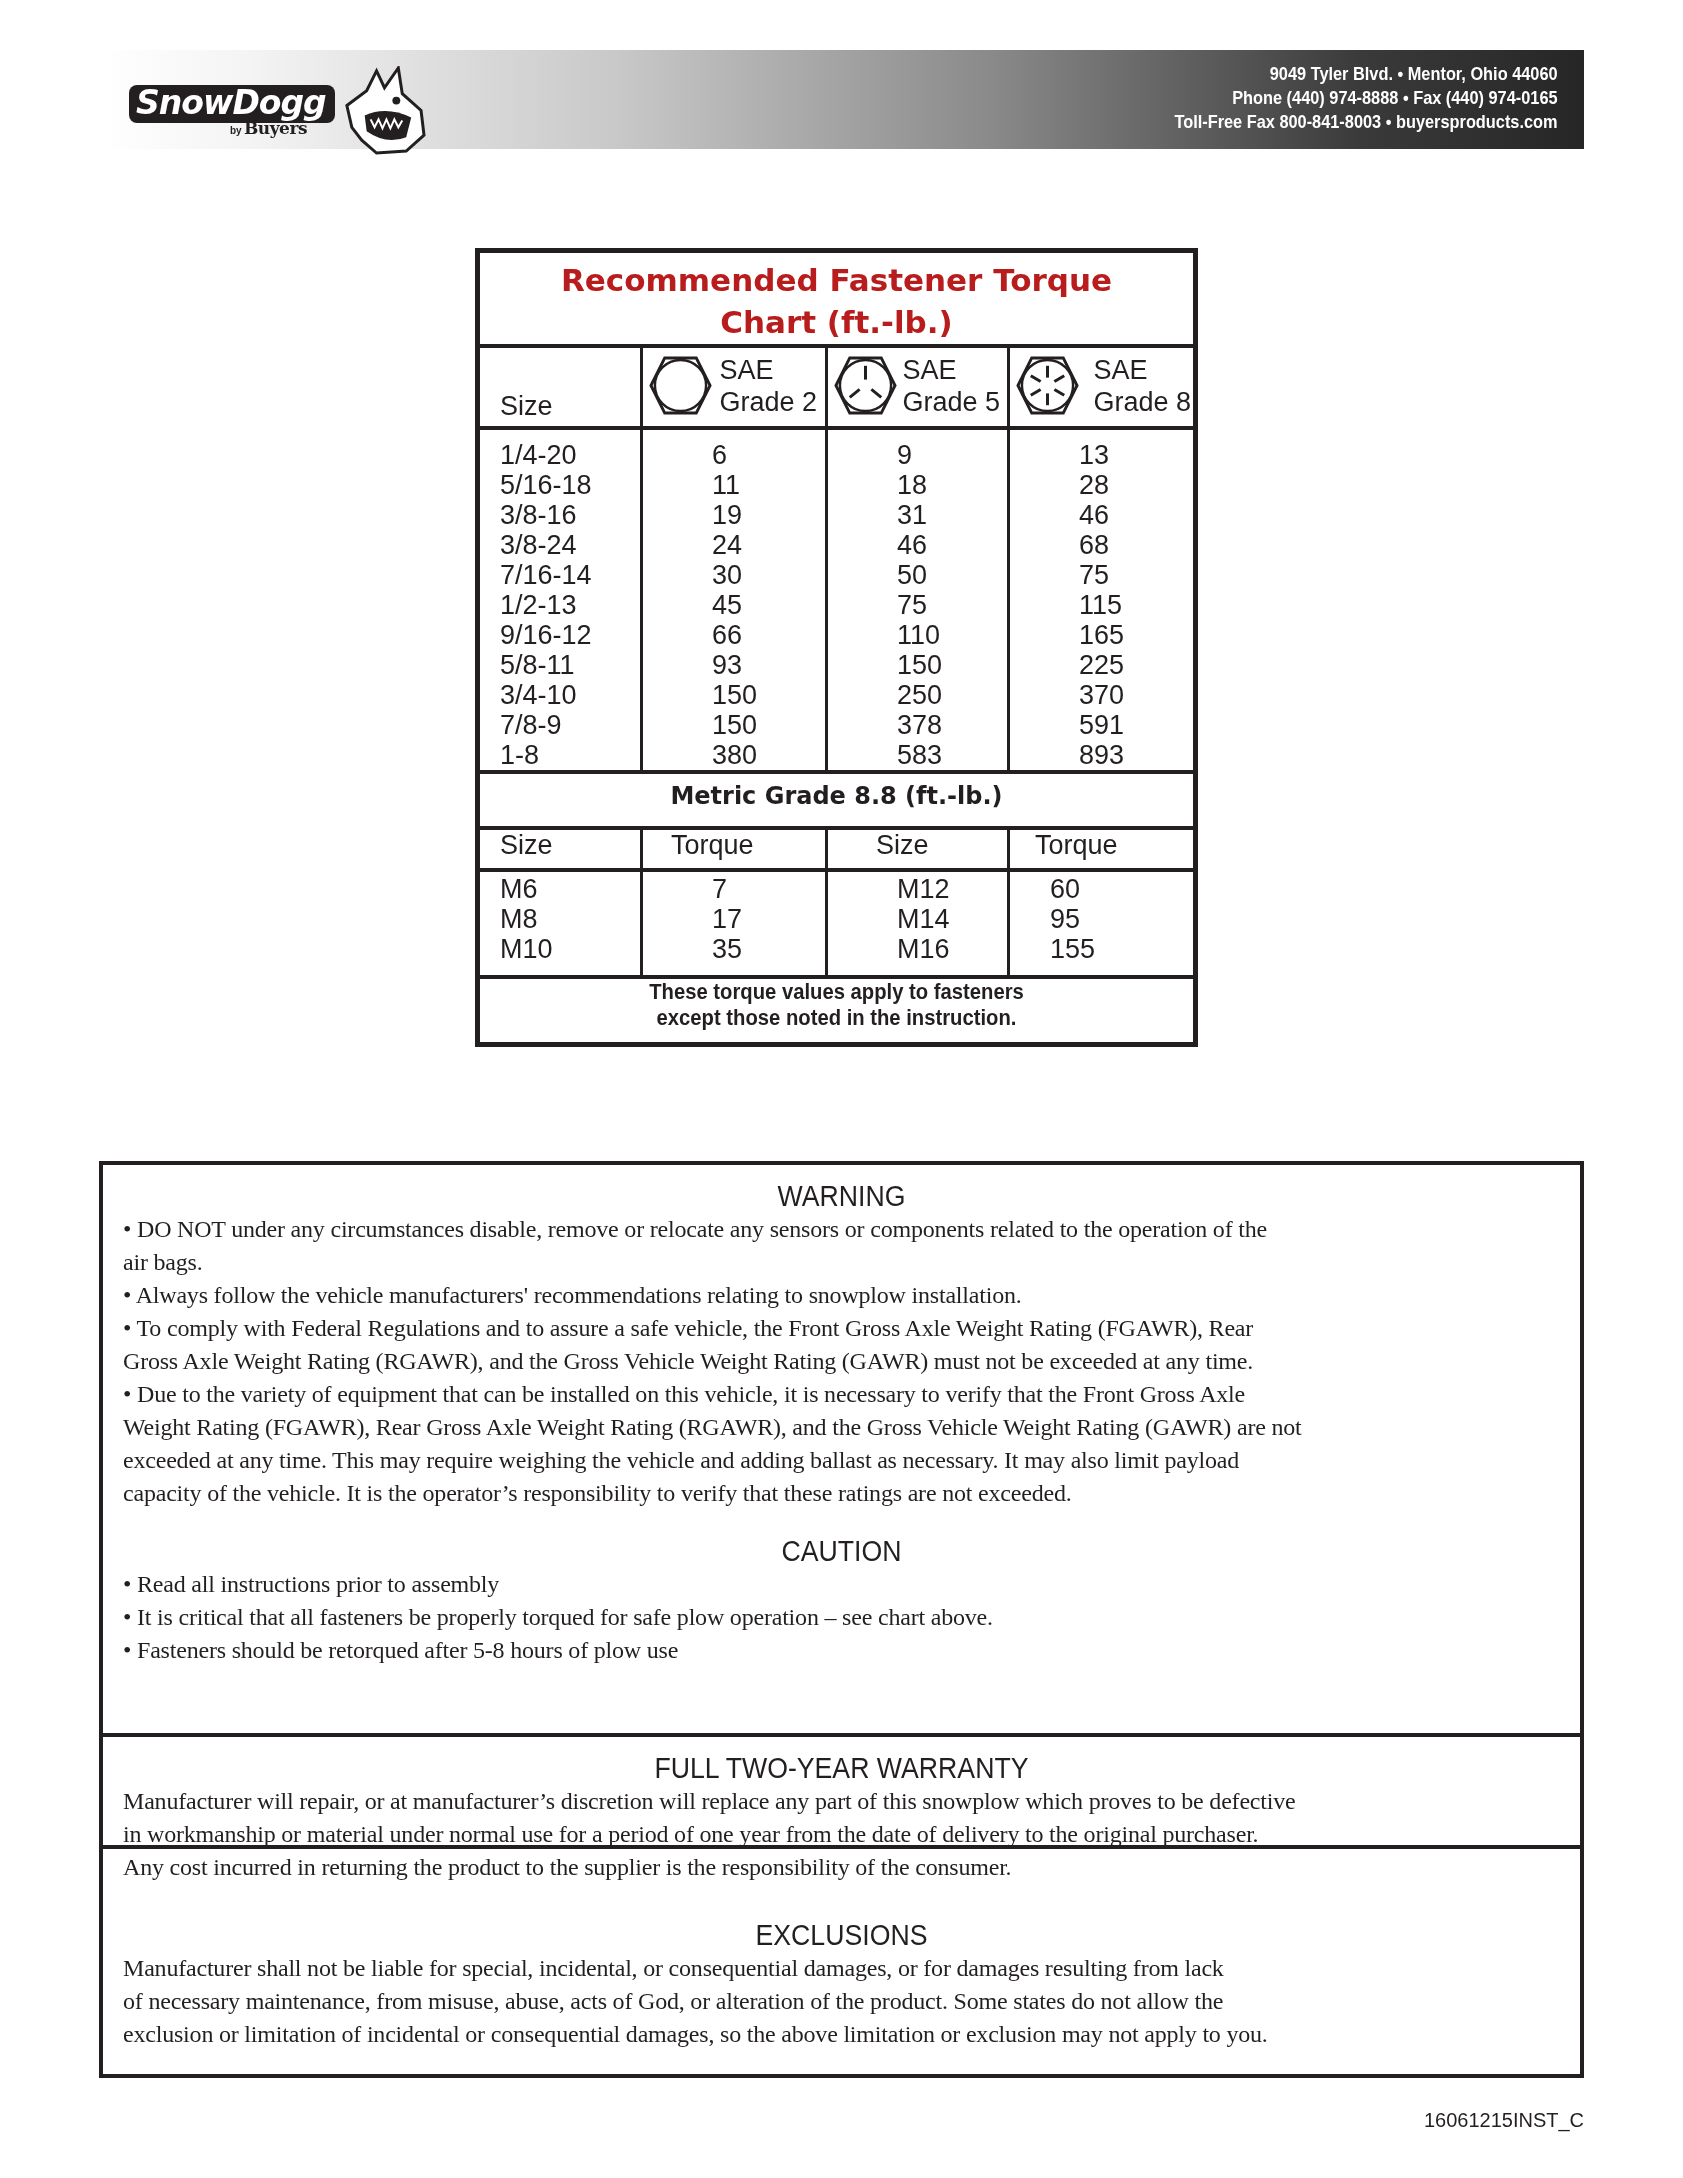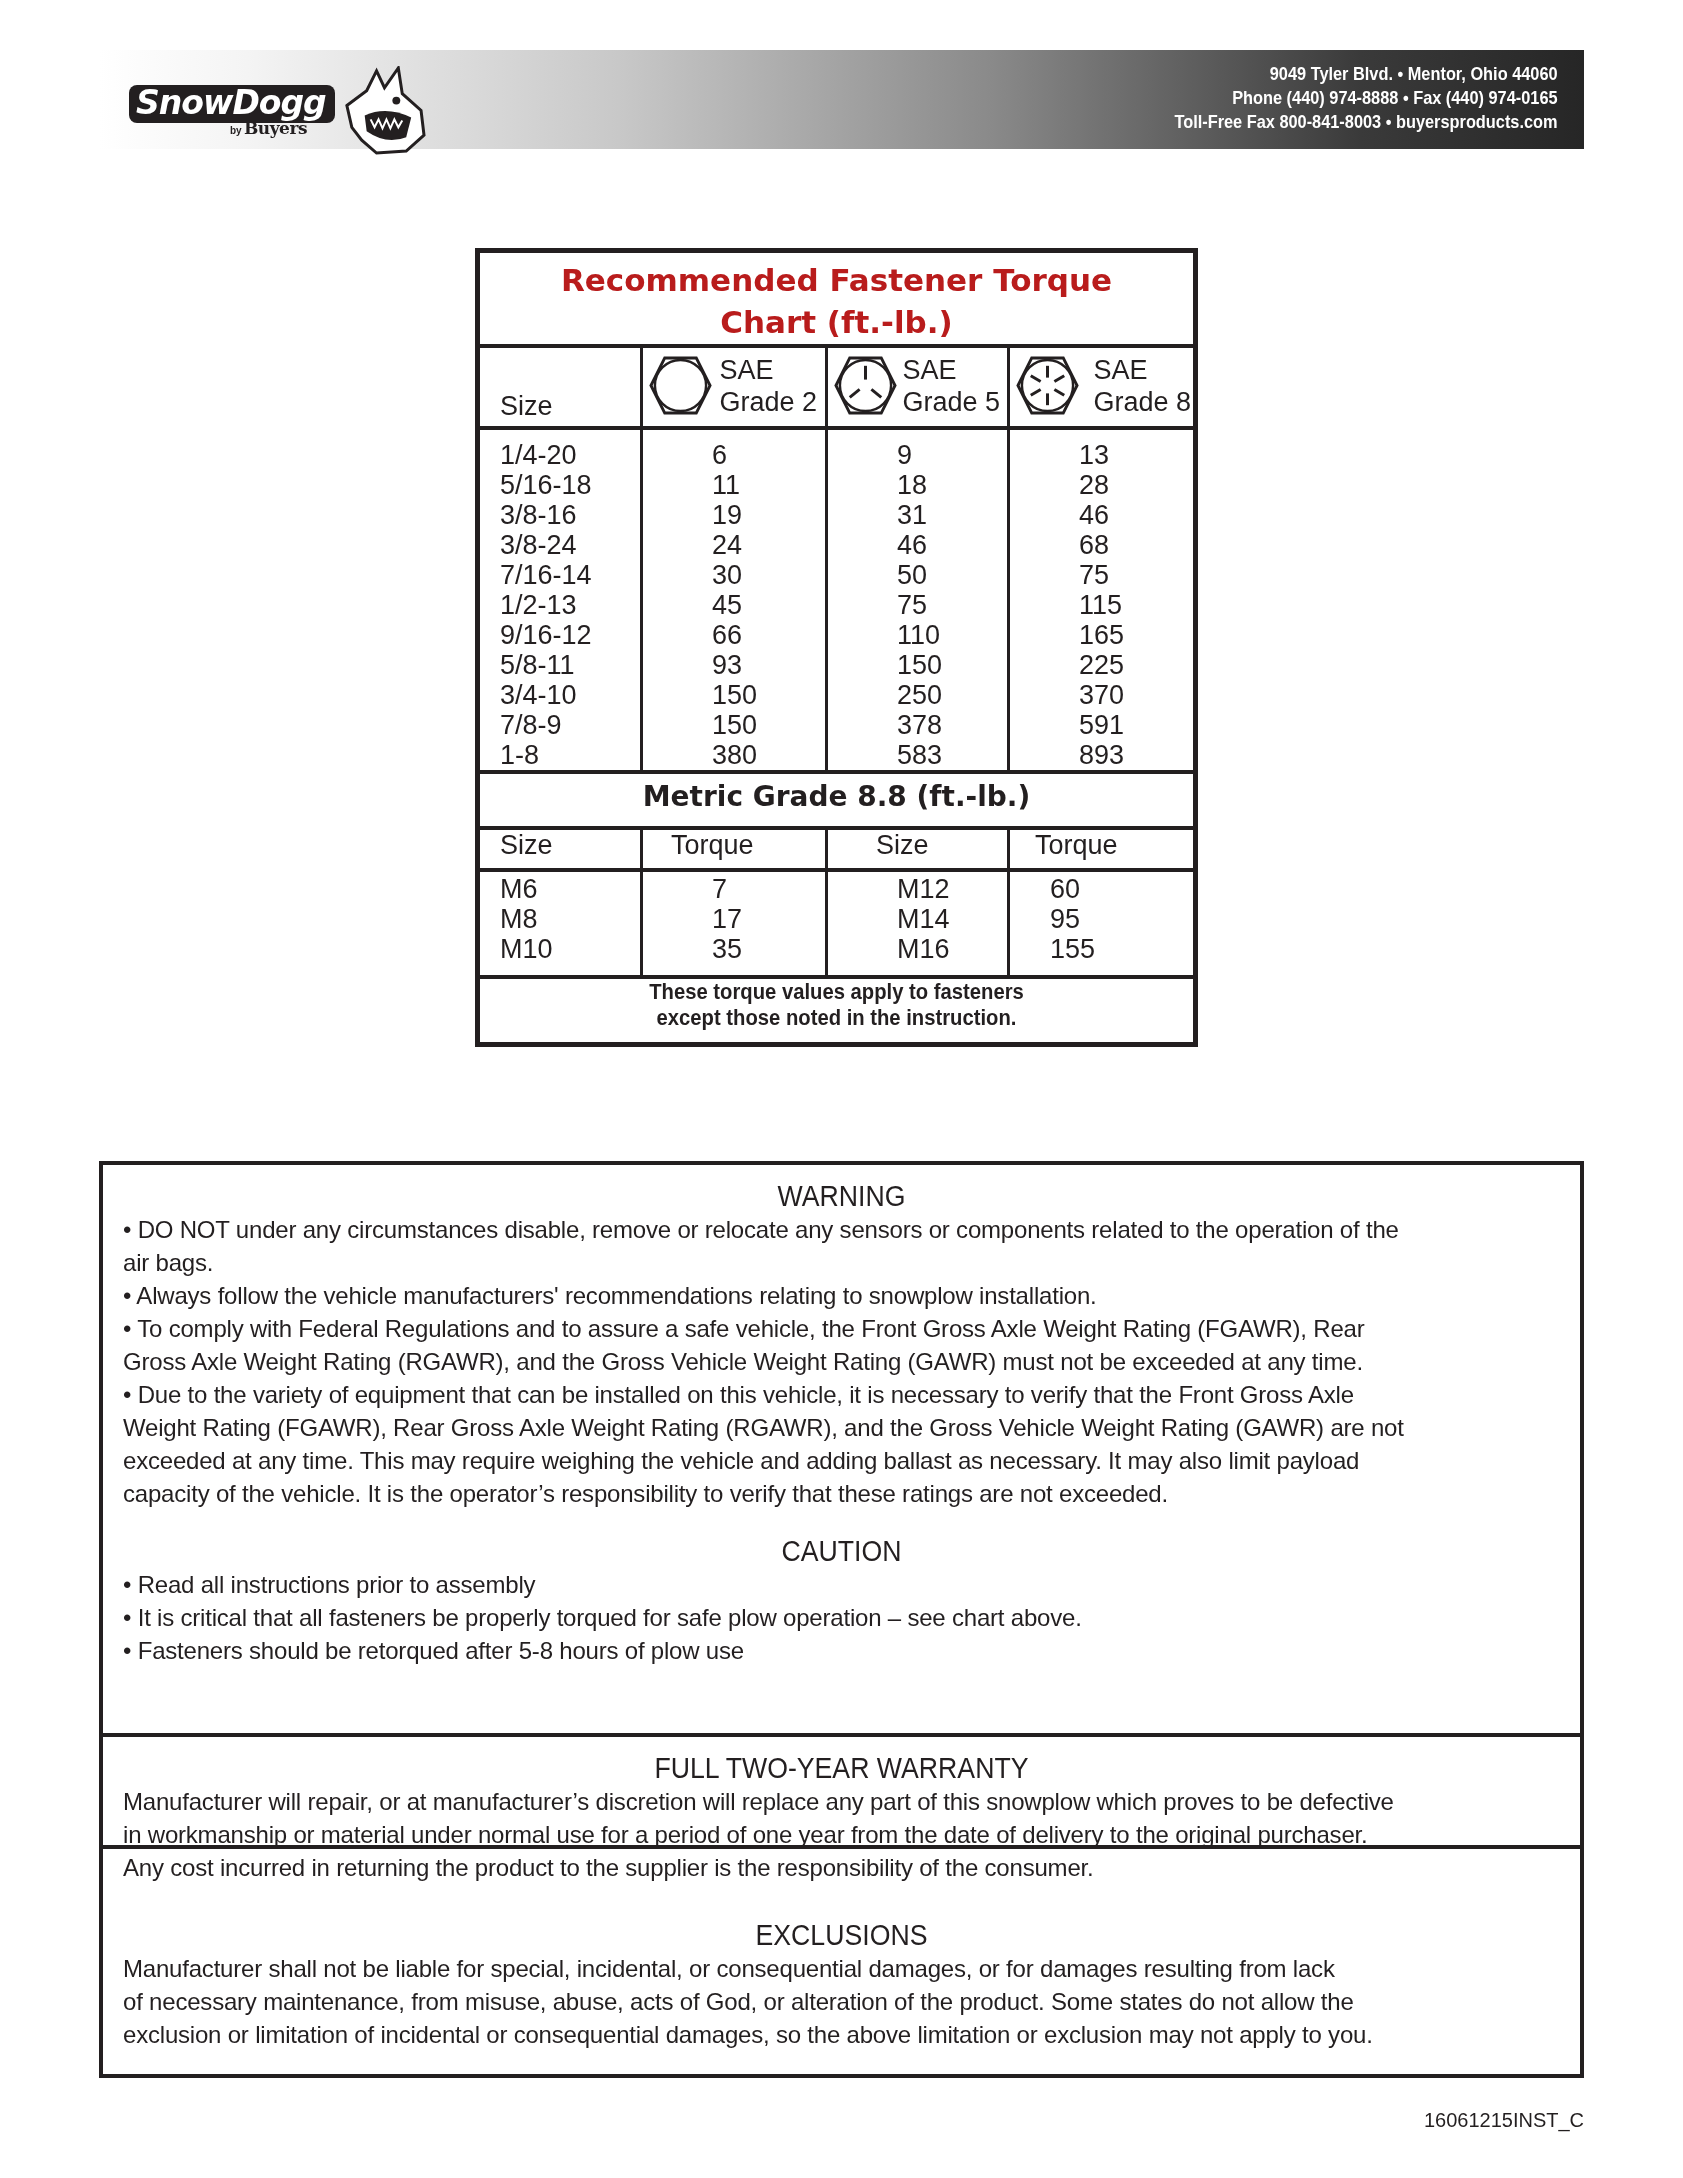--- a/index.html
+++ b/index.html
@@ -39,40 +39,40 @@
   .size-head { position: absolute; left: 20px; bottom: 4px; font-size: 27px; }
   .grade-icon { position: absolute; left: 6px; top: 6px; width: 63px; height: 63px; }
   .grade-text { position: absolute; right: 10px; top: 6px; text-align: left; font-size: 27px; line-height: 32px; }
 
   .row-body { position: absolute; left: 0; right: 0; top: 173px; height: 344px; border-bottom: 4px solid #231f20; }
   .col-list { position: absolute; top: 14px; font-size: 27px; line-height: 30px; }
   .c1 .col-list { left: 20px; }
   .c2 .col-list, .c3 .col-list, .c4 .col-list { left: 69px; }
 
   .metric-title { position: absolute; left: 0; right: 0; top: 517px; height: 56px; border-bottom: 4px solid #231f20;
-                  text-align: center; font-family: "DejaVu Sans", sans-serif; font-weight: bold; font-size: 28px;
+                  text-align: center; font-family: "DejaVu Sans", sans-serif; font-weight: bold; font-size: 24px;
                   line-height: 53px; }
   .metric-head { position: absolute; left: 0; right: 0; top: 573px; height: 42px; border-bottom: 4px solid #231f20; }
   .metric-head .lbl { position: absolute; top: 4px; font-size: 27px; }
   .metric-body { position: absolute; left: 0; right: 0; top: 615px; height: 107px; border-bottom: 4px solid #231f20; }
   .metric-body .col-list { top: 6px; }
   .m1 .col-list { left: 20px; }
   .m2 .col-list { left: 69px; }
   .m3 .col-list { left: 69px; }
   .m4 .col-list { left: 40px; }
   .note { position: absolute; left: 0; right: 0; top: 726px; text-align: center; font-size: 22px; line-height: 26px;
           font-weight: bold; transform: scaleX(0.92); }
 
   
   .box { position: absolute; left: 99px; width: 1485px; border: 4px solid #231f20; box-sizing: border-box; }
   .warn-box { top: 1161px; height: 688px; }
   .warr-box { top: 1733px; height: 345px; }
   .box-h { text-align: center; font-size: 29px; line-height: 34px; font-weight: normal;
            transform: scaleX(0.92); }
-  .box-p { margin: 0 20px; font-size: 24px; line-height: 33px; letter-spacing: -0.2px; }
+  .box-p { margin: 0 20px; font-size: 24px; line-height: 33px; letter-spacing: -0.2px; font-family: Liberation Serif, serif; }
   .box-p div { white-space: nowrap; }
 
   .docnum { position: absolute; right: 99px; top: 2109px; font-size: 20px; }
 </style>
 </head>
 <body>
 
 <div class="header">
   <div class="logo">
     <div class="logo-pill"></div>

